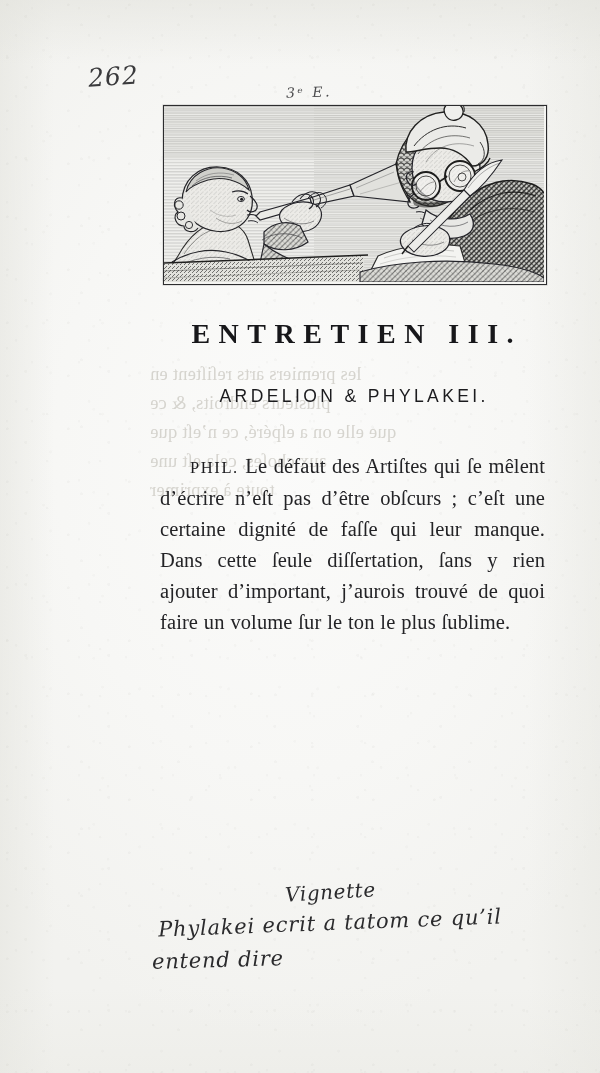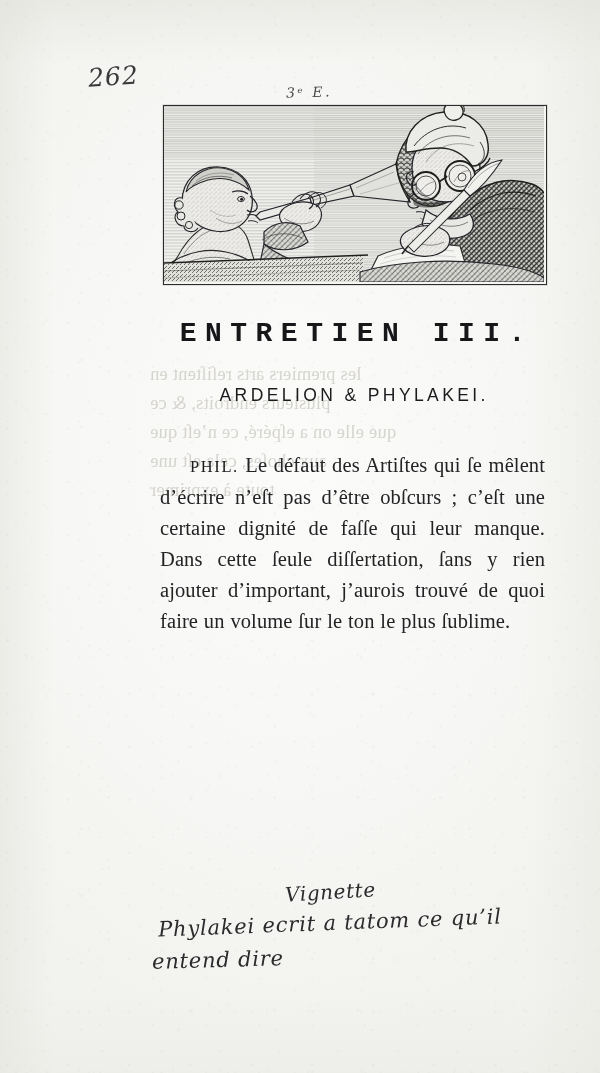--- a/index.html
+++ b/index.html
@@ -121,21 +121,21 @@
   
   .textblock {
     position: absolute;
     left: 160px;
     top: 318px;
     width: 385px;
     color: #232326;
   }
 
   .chapter-title {
-    font-family: Liberation Mono, monospace;
+    font-family: Liberation Serif, serif;
     font-weight: 700;
     font-size: 28px;
     letter-spacing: 8.5px;
     text-align: center;
     text-indent: 8.5px;
     margin: 0 0 36px 0;
     color: #17171a;
   }
   .speakers-line {
     font-family: Liberation Sans, sans-serif;

